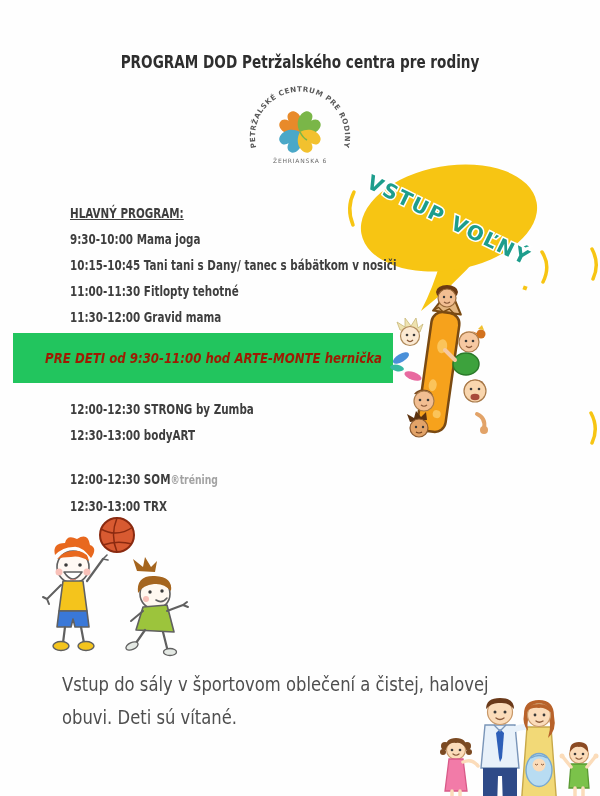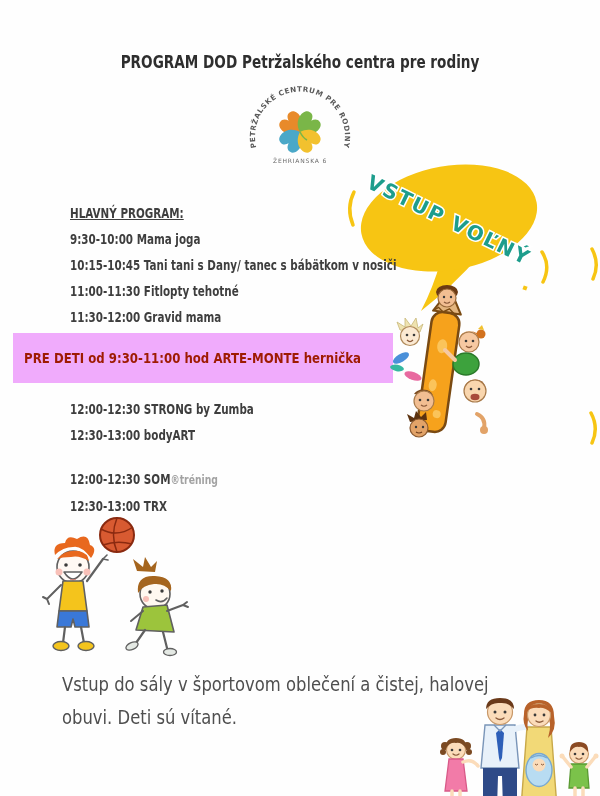--- a/index.html
+++ b/index.html
@@ -16,22 +16,22 @@
   .prog{
     position:absolute;left:70px;font-size:14px;font-weight:bold;color:#3e3e3e;
     line-height:26px;white-space:nowrap;transform:scaleX(0.74);transform-origin:0 0;
   }
   .prog-main{top:200px;}
   .prog-noon{top:396px;}
   .prog-train{top:466px;line-height:27px;}
   .prog-heading{text-decoration:underline;}
   .light-part{color:#a2a2a2;font-weight:bold;font-size:12.5px;}
   .banner{
-    position:absolute;left:13px;top:333px;width:380px;height:50px;background:#f0abfc;
-    display:flex;align-items:center;justify-content:flex-end;
+    position:absolute;left:13px;top:333px;width:380px;height:50px;background:#22c55e;
+    display:flex;align-items:center;justify-content:flex-start;font-style:italic;
   }
   .banner-text{
     font-size:14px;font-weight:bold;color:#9E1B02;white-space:nowrap;
     transform:scaleX(0.84);transform-origin:50% 50%;
   }
   .footer-note{
     position:absolute;left:62px;top:668px;font-size:20px;color:#4f4f4f;
     line-height:33px;white-space:nowrap;transform:scaleX(0.82);transform-origin:0 0;
   }
   .bubble-svg{position:absolute;left:343px;top:148px;}

